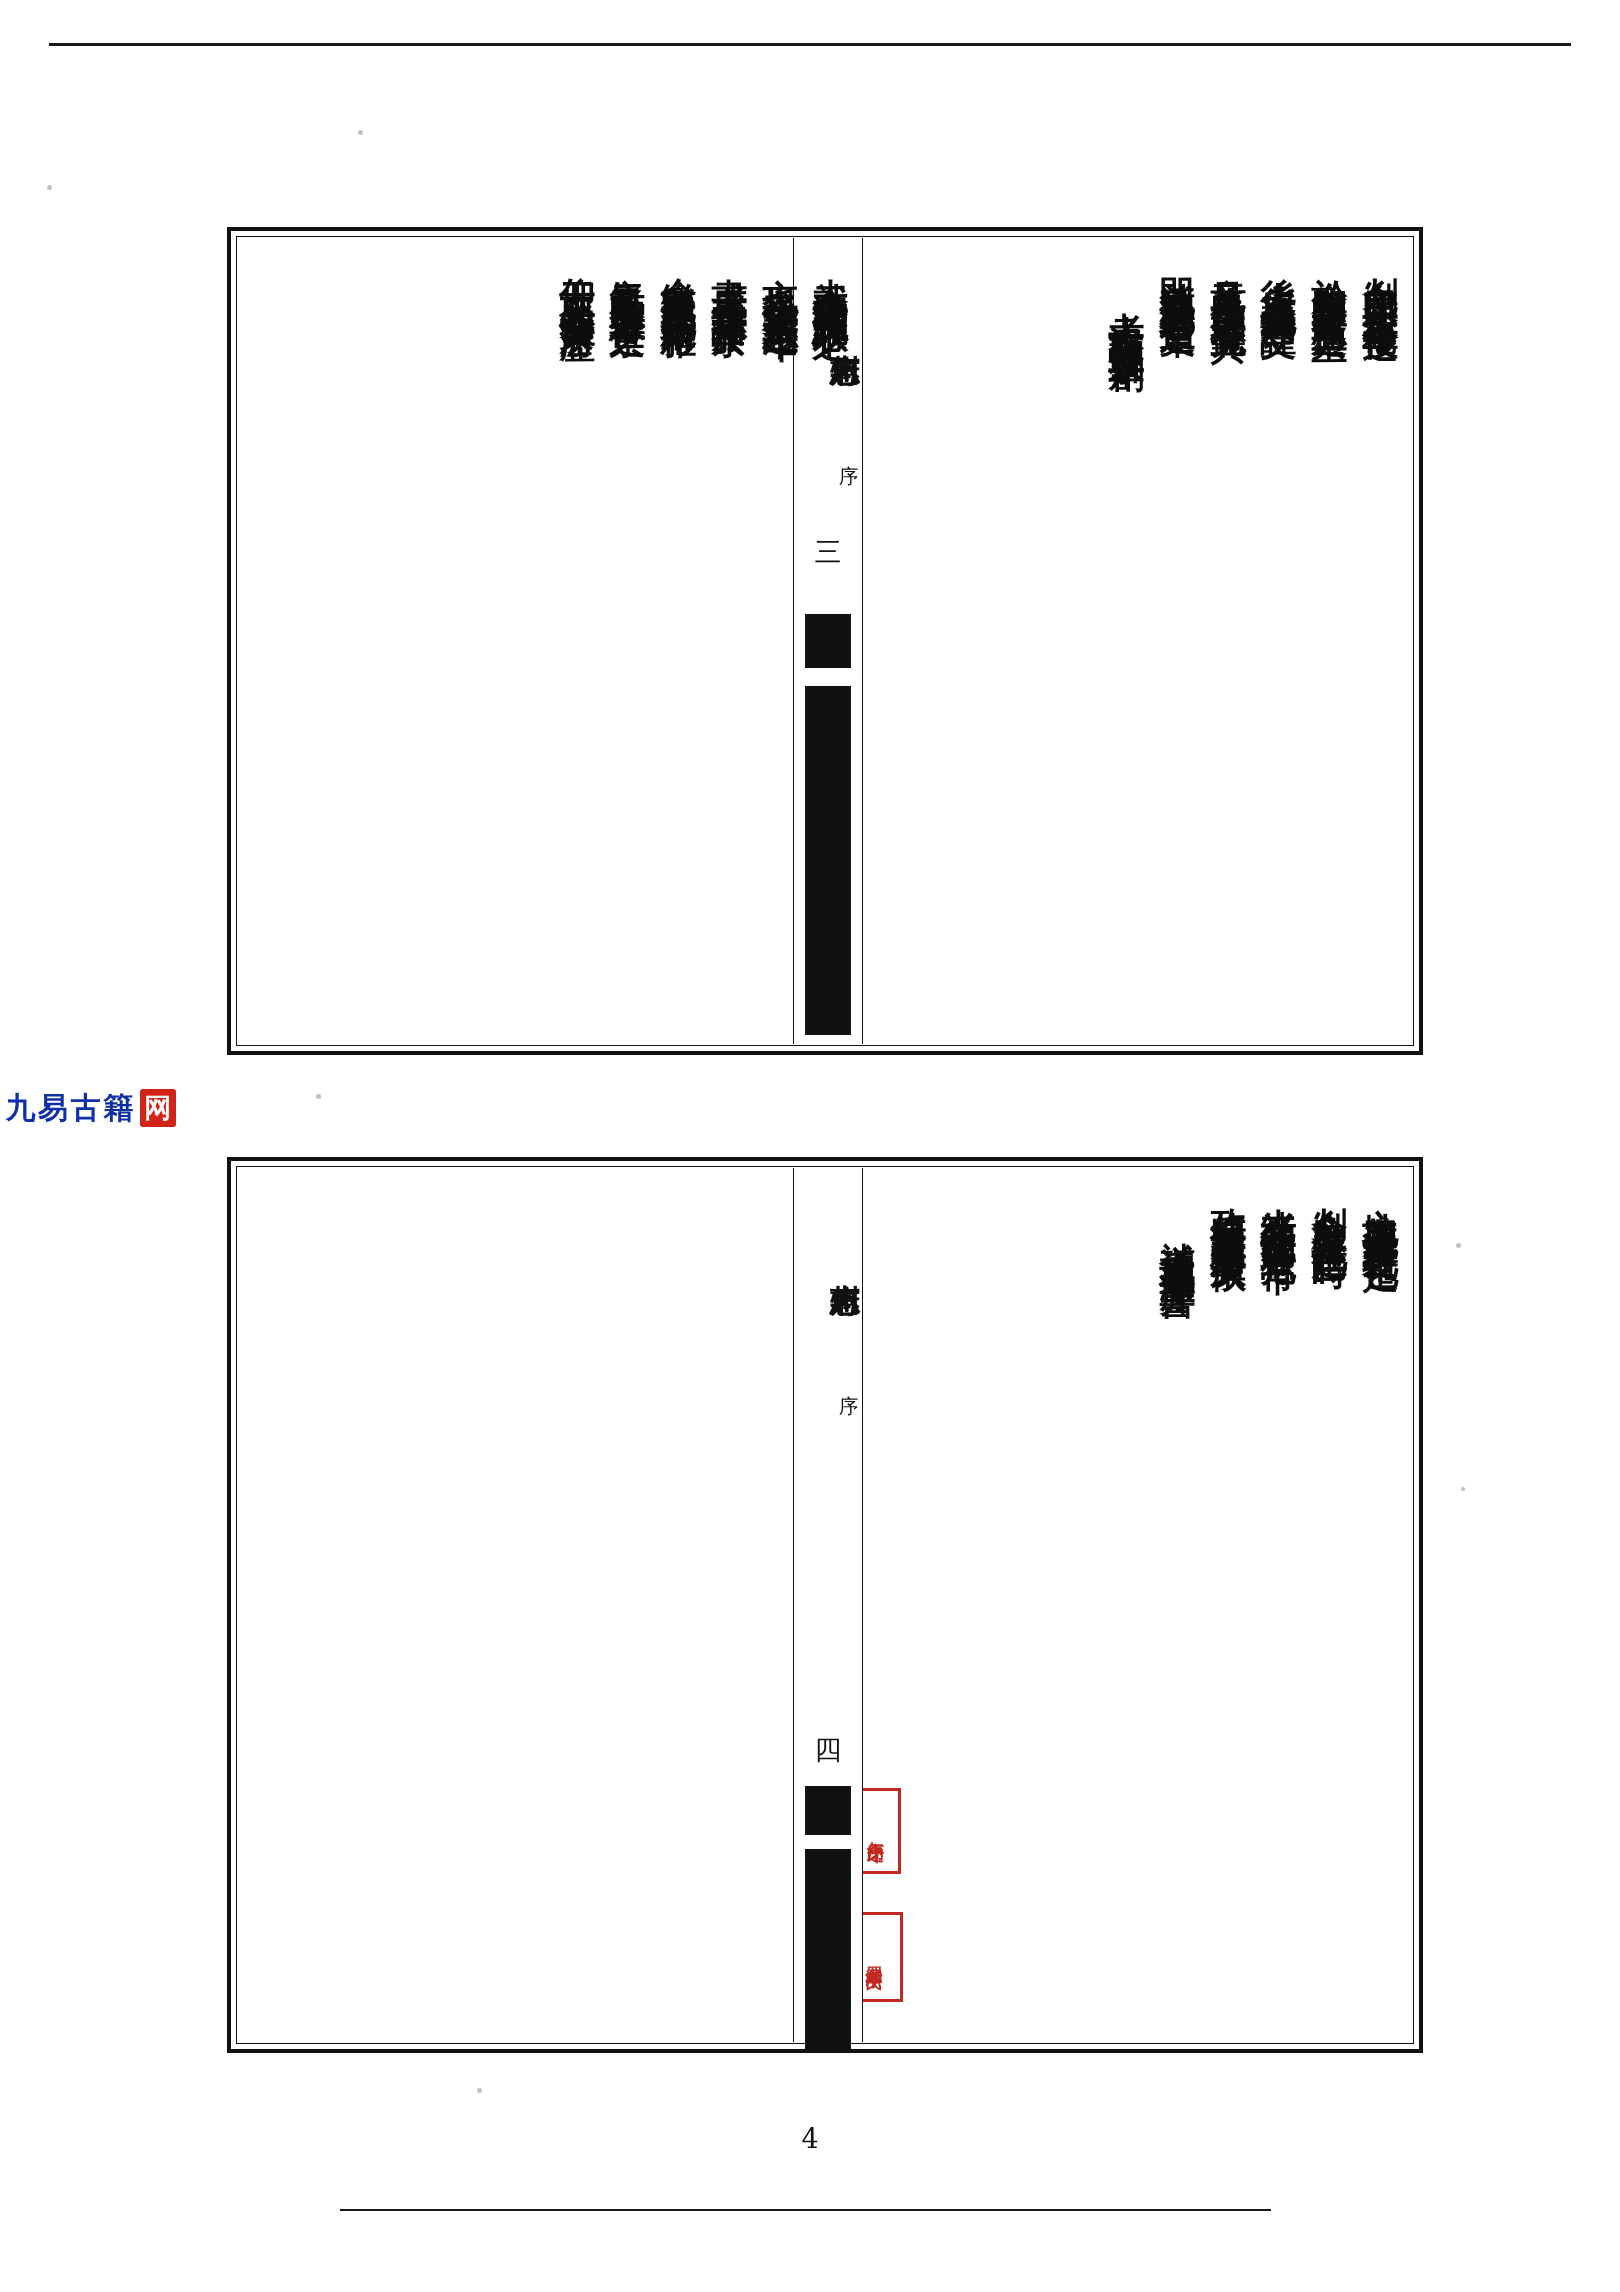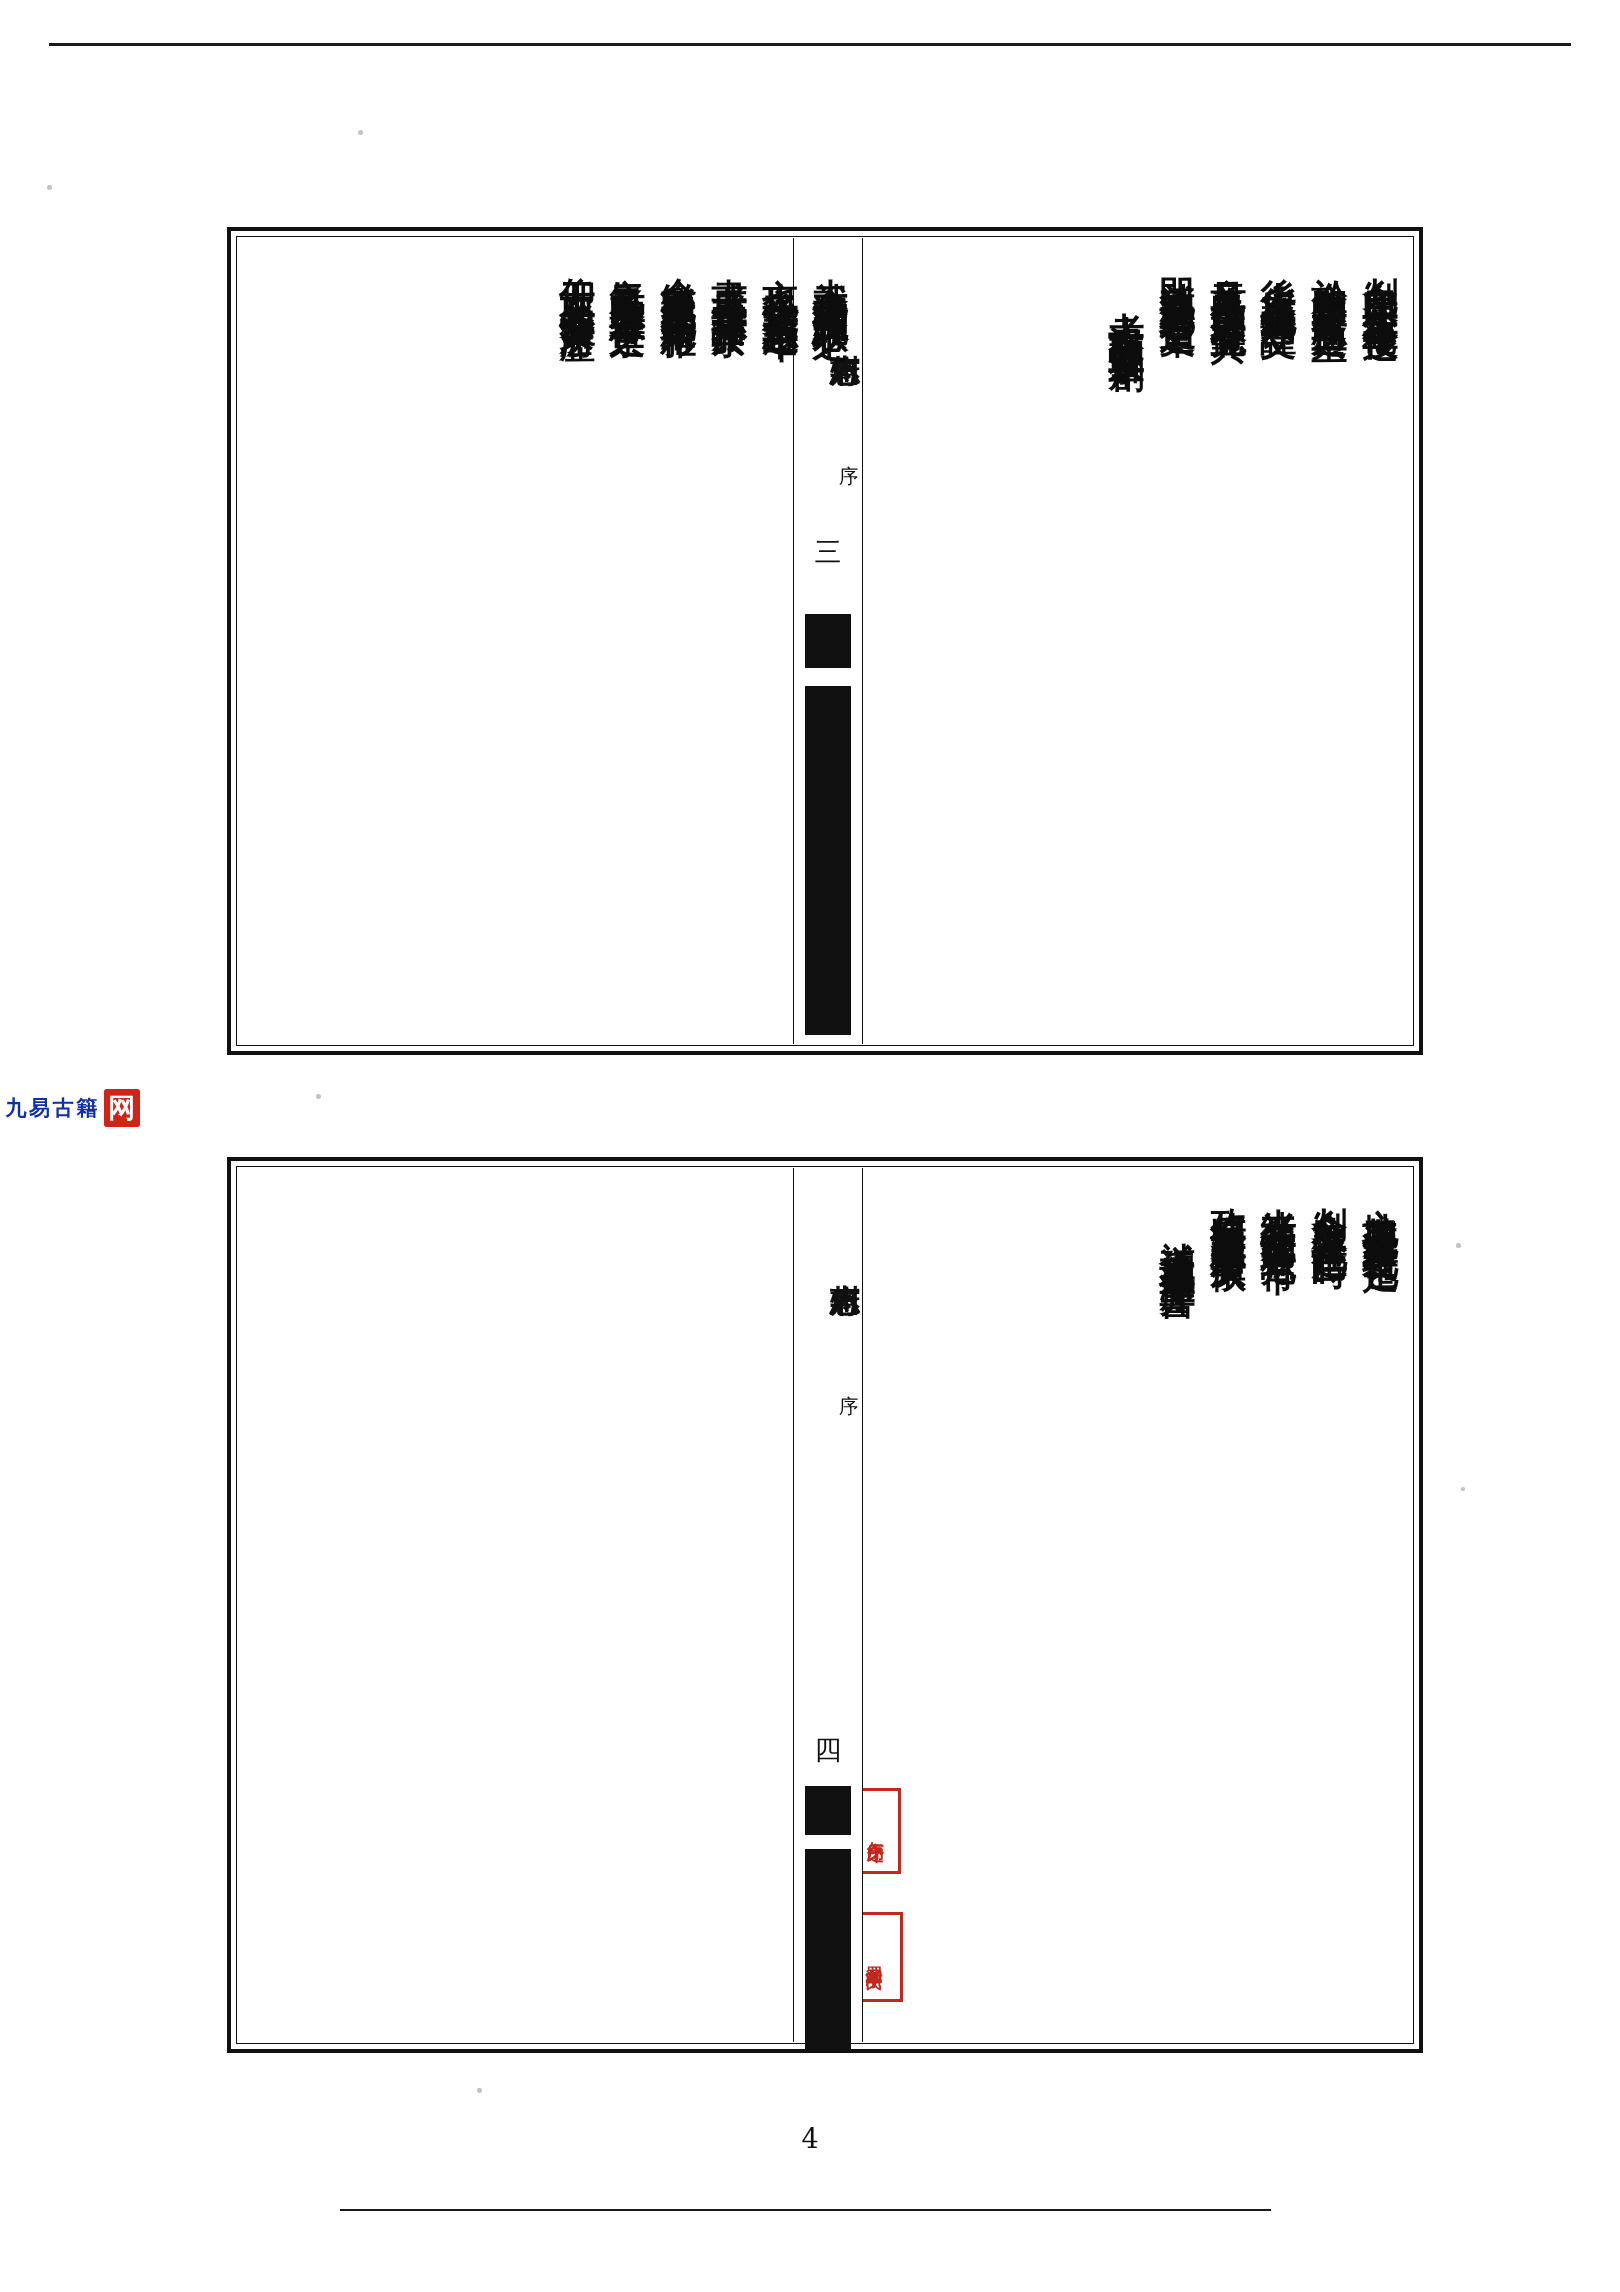--- a/index.html
+++ b/index.html
@@ -57,21 +57,21 @@
     display: flex;
     align-items: center;
     height: 52px;
     padding: 0 9px 0 5.4px;
     background: #ffffff;
     z-index: 9;
   }
   .watermark .wm-char {
     font-family: "DejaVu Sans", sans-serif;
     font-weight: 700;
-    font-size: 21px;
+    font-size: 30px;
     color: #0f2fa8;
     letter-spacing: 2.7px;
     line-height: 1;
   }
   .watermark .wm-badge {
     display: inline-block;
     margin-left: 3.6px;
     background: #d22317;
     color: #ffffff;
     font-weight: 700;

